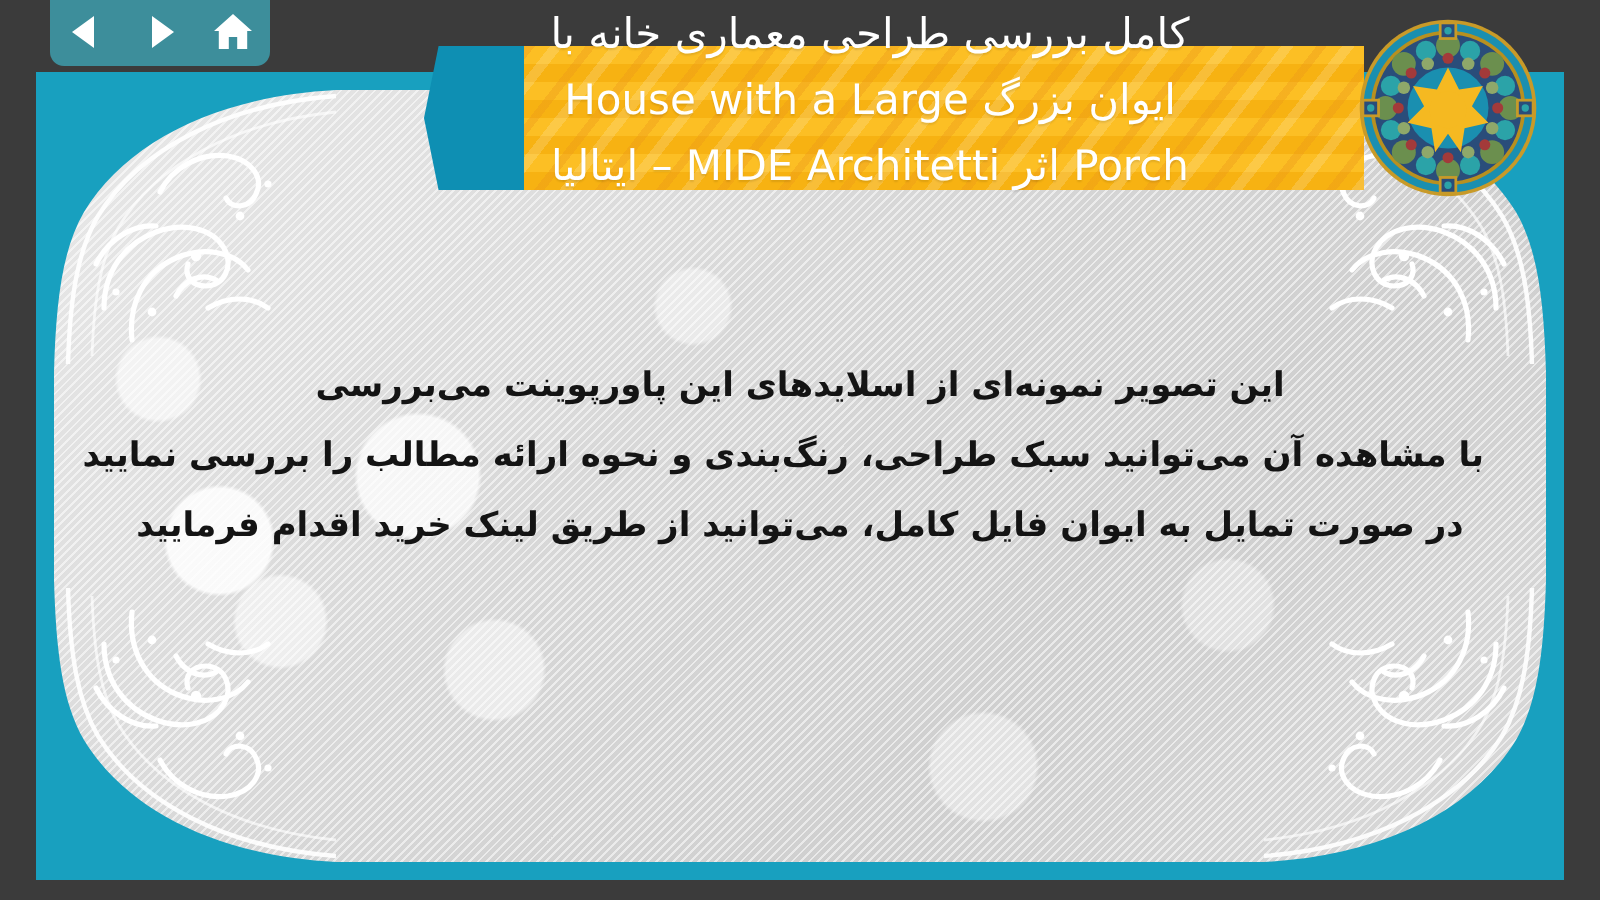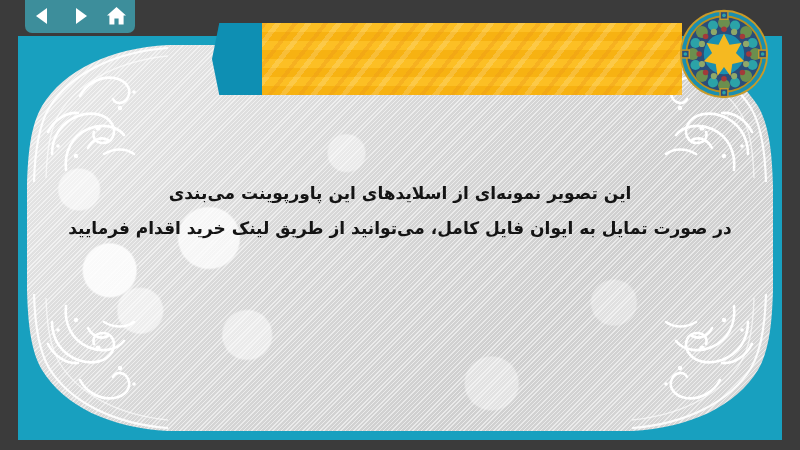--- a/index.html
+++ b/index.html
@@ -255,30 +255,36 @@
       <g fill="#ffffff">
         <circle cx="80" cy="92" r="2.6"></circle>
         <circle cx="102" cy="72" r="2.2"></circle>
         <circle cx="58" cy="120" r="2.2"></circle>
         <circle cx="116" cy="56" r="1.8"></circle>
         <circle cx="40" cy="110" r="1.8"></circle>
       </g>
     </svg>
 
     <div id="body-text">
-      <span class="bline">این تصویر نمونه‌ای از اسلایدهای این پاورپوینت می‌بندی</span>
+      <span class="bline">این تصویر نمونه‌ای از اسلایدهای این پاورپوینت می‌بررسی</span>
+      <span class="bline">با مشاهده آن می‌توانید سبک طراحی، رنگ‌بندی و نحوه ارائه مطالب را بررسی نمایید</span>
       <span class="bline">در صورت تمایل به ایوان فایل کامل، می‌توانید از طریق لینک خرید اقدام فرمایید</span>
     </div>
   </div>
 
   <div id="title-banner">
     <div id="banner-arrow"></div>
     <div id="banner-body"></div>
   </div>
 
+  <div id="title-text">
+    <span class="tline">کامل بررسی طراحی معماری خانه با</span>
+    <span class="tline">ایوان بزرگ House with a Large</span>
+    <span class="tline">Porch اثر MIDE Architetti – ایتالیا</span>
+  </div>
 
   <svg id="medallion" viewBox="0 0 100 100">
     <circle cx="50" cy="50" r="48" fill="#c89a28"></circle>
     <circle cx="50" cy="50" r="46" fill="#1a8fb0"></circle>
     <circle cx="50" cy="50" r="42" fill="#b8901f"></circle>
     <circle cx="50" cy="50" r="40" fill="#2a4d7a"></circle>
 
     <g>
       <g fill="#6b8f4e">
           <circle cx="50" cy="16" r="6.5"></circle>

